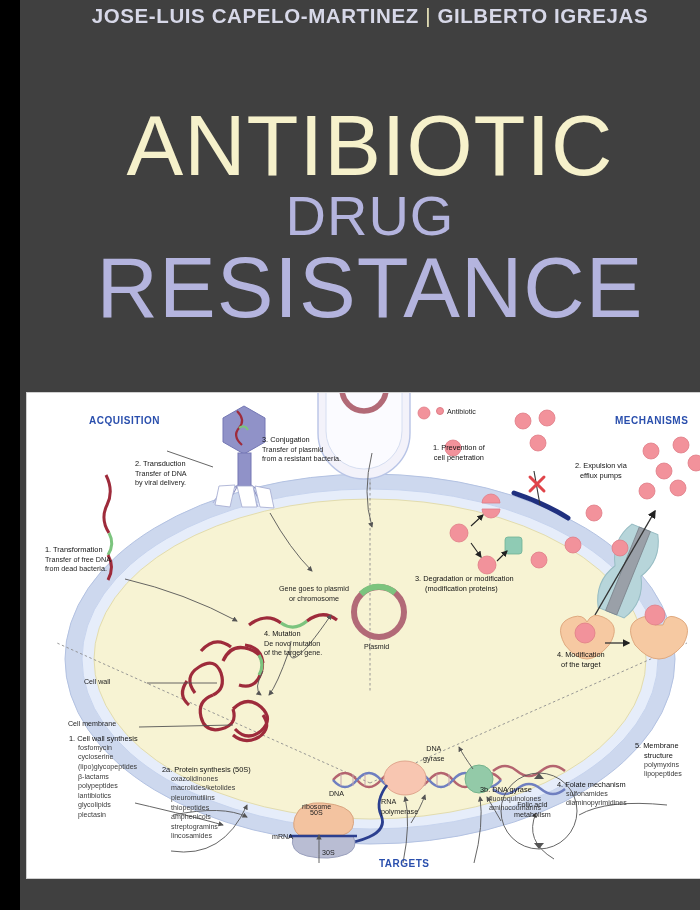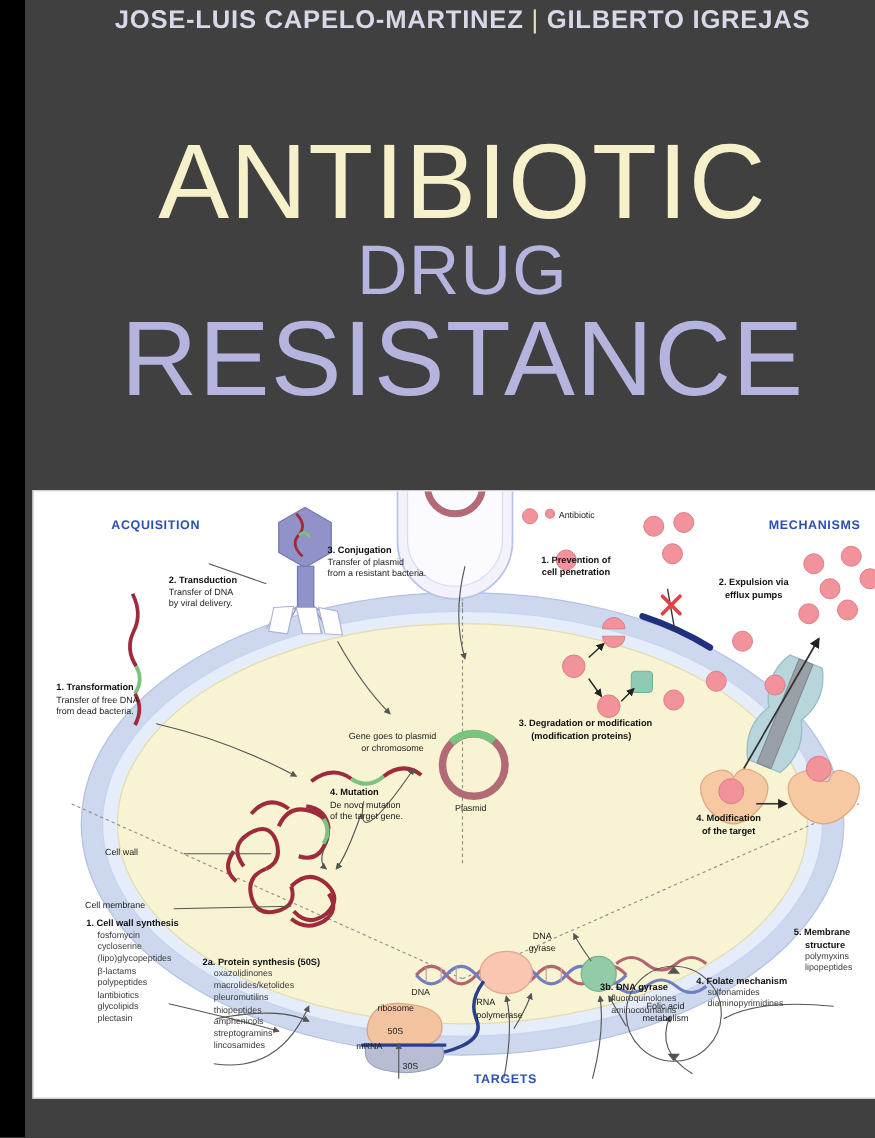--- a/index.html
+++ b/index.html
@@ -61,21 +61,21 @@
     position: absolute;
     font-size: 10px; font-weight: bold;
     color: #2a4fad; letter-spacing: 0.5px;
     white-space: nowrap;
   }
   #hdr-acq { left: 62px; top: 22px; }
   #hdr-mech { left: 588px; top: 22px; }
   #hdr-targ { left: 352px; top: 465px; }
 
   .blk { position: absolute; white-space: nowrap; }
-  .blk .ttl { font-size: 7.4px; font-weight: bold; color: #111; line-height: 1.33; }
+  .blk .ttl { font-size: 7.4px; font-weight: normal; color: #111; line-height: 1.33; }
   .blk .bdy { font-size: 7.2px; color: #1c1c1c; line-height: 1.33; }
   .blk .lst { font-size: 7.1px; color: #3b3b3b; line-height: 1.35; padding-left: 9px; }
 
   .lbl {
     position: absolute;
     font-size: 7.1px; color: #222;
     white-space: nowrap;
   }
 </style>
 </head>
@@ -324,23 +324,23 @@
       <div class="bdy">DNA</div>
       <div class="bdy">gyrase</div>
     </div>
 
     <div class="blk" style="left:354px; top:404px;">
       <div class="bdy">RNA</div>
       <div class="bdy">polymerase</div>
     </div>
 
     <div class="lbl" style="left:275px; top:410px;">ribosome</div>
-    <div class="lbl" style="left:283px; top:428px;">50S</div>
+    <div class="lbl" style="left:283px; top:416px;">50S</div>
     <div class="lbl" style="left:295px; top:456px;">30S</div>
-    <div class="lbl" style="left:242px; top:440px;padding-left:16px;">mRNA</div>
+    <div class="lbl" style="left:229px; top:440px;padding-left:16px;">mRNA</div>
 
     <div class="blk ctr" style="left:487px; top:407px; text-align:center;">
       <div class="bdy">Folic acid</div>
       <div class="bdy">metabolism</div>
     </div>
 
     <div class="blk" style="left:42px; top:341px;">
       <div class="ttl">1. Cell wall synthesis</div>
       <div class="lst">fosfomycin</div>
       <div class="lst">cycloserine</div>

